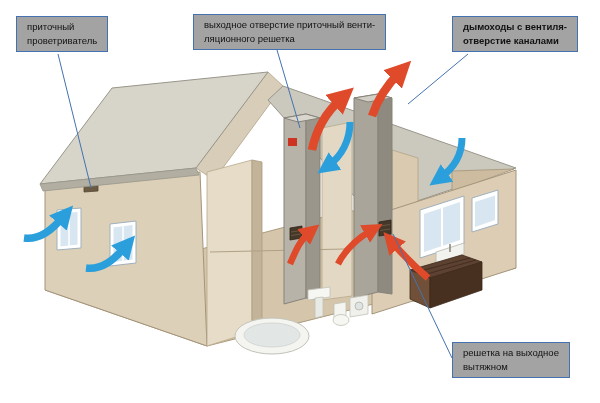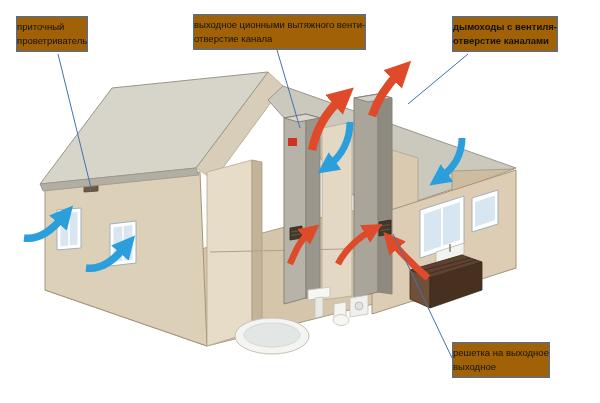--- a/index.html
+++ b/index.html
@@ -2,22 +2,22 @@
 <html style="--intake: #2b9fdc; --exhaust: #df4a2b; --callout: #4472b0;"><head>
 <meta charset="utf-8">
 <style>
   html,body{margin:0;padding:0;background:#fff;}
   .stage{
     position:relative;width:600px;height:403px;background:#ffffff;
     font-family:"Liberation Sans",sans-serif;overflow:hidden;
   }
   .scene{position:absolute;left:0;top:0;}
   .callout{
-    position:absolute;background:#a16207;border:1px solid var(--callout,#4472b0);
-    padding:3px 0;font-size:9.5px;line-height:1.45;color:#111;z-index:5;
+    position:absolute;background:#a3a3a3;border:1px solid var(--callout,#4472b0);
+    padding:3px 10px;font-size:9.5px;line-height:1.45;color:#111;z-index:5;
   }
   .callout .line{display:block;white-space:nowrap;}
 </style>
 </head>
 <body>
 
 <div class="stage">
 
   <svg class="scene" width="600" height="403" viewBox="0 0 600 403">
     <defs>
@@ -131,27 +131,27 @@
       <line x1="452" y1="358" x2="393" y2="234"></line>
     </g>
   </svg>
 
   <div class="callout" style="left:16px;top:16px;">
     <span class="line">приточный</span>
     <span class="line">проветриватель</span>
   </div>
 
   <div class="callout" style="left:193px;top:14px;">
-    <span class="line">выходное ционными вытяжного венти-</span>
-    <span class="line">отверстие канала</span>
+    <span class="line">выходное отверстие приточный венти-</span>
+    <span class="line">ляционного решетка</span>
   </div>
 
   <div class="callout" style="left:452px;top:16px;font-weight:bold;">
     <span class="line">дымоходы с вентиля-</span>
     <span class="line">отверстие каналами</span>
   </div>
 
   <div class="callout" style="left:452px;top:342px;">
     <span class="line">решетка на выходное</span>
-    <span class="line">выходное</span>
+    <span class="line">вытяжном</span>
   </div>
 
 </div>
 
 </body></html>

